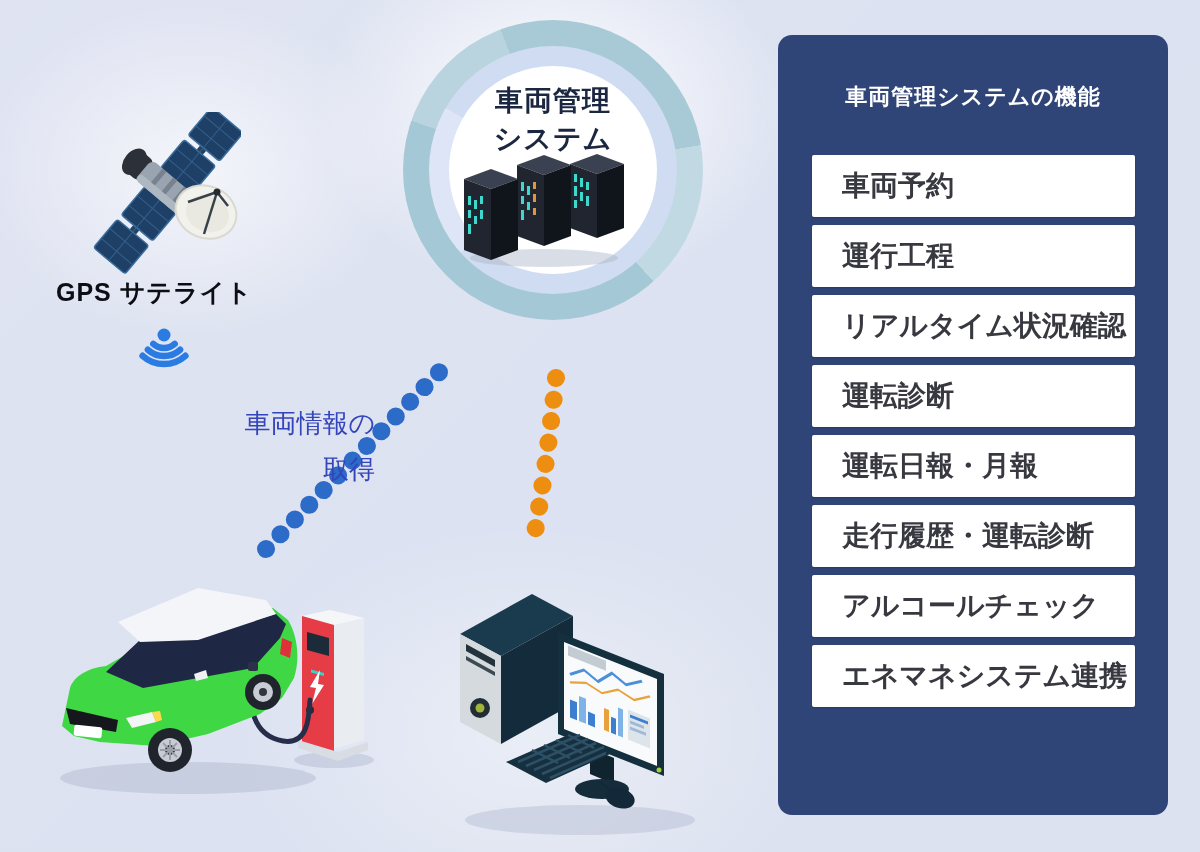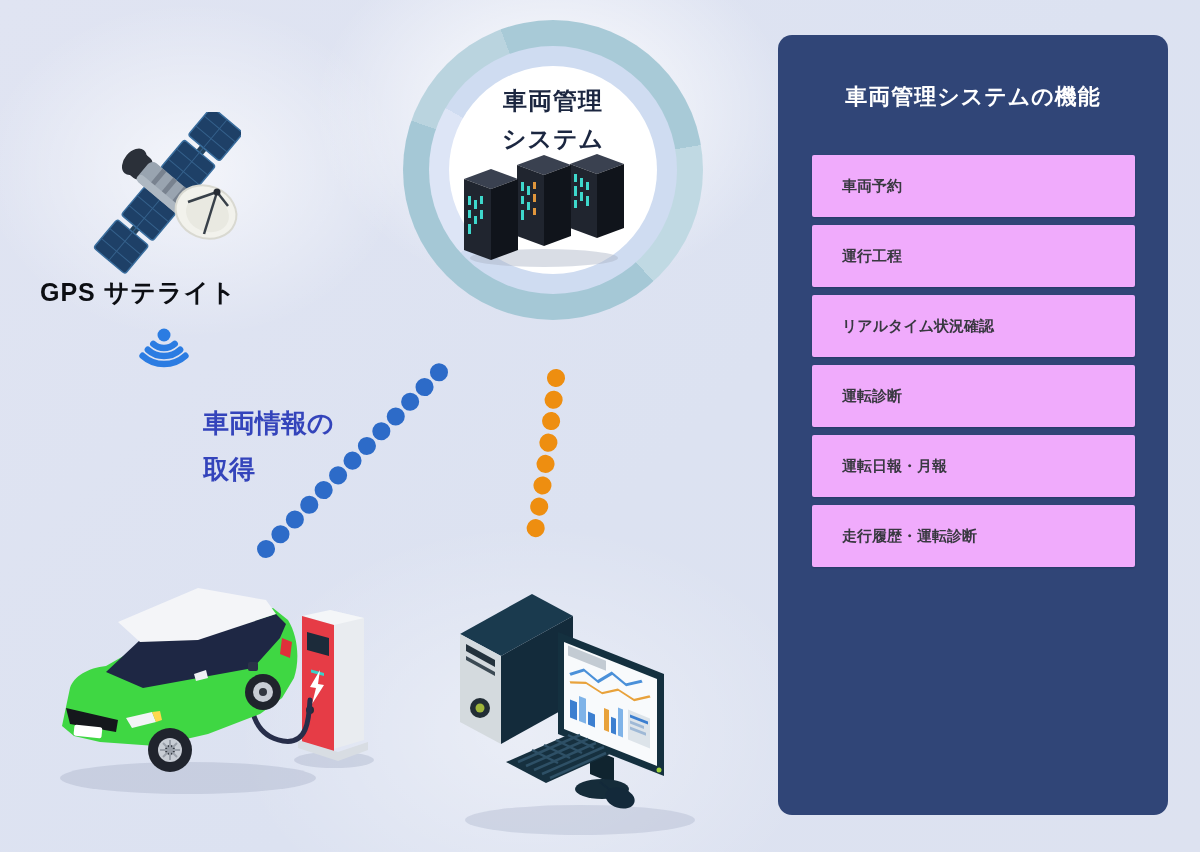--- a/index.html
+++ b/index.html
@@ -12,33 +12,33 @@
       radial-gradient(ellipse 420px 300px at 44% 86%, rgba(255,255,255,.40) 0%, rgba(255,255,255,0) 70%),
       linear-gradient(135deg,#e0e4f2 0%,#dce2f1 55%,#dde2f0 100%);
   }
   
   .hub{position:absolute;left:403px;top:20px;width:300px;height:300px;border-radius:50%;
     background:conic-gradient(from 210deg,#a5c8d6 0% 22%,#bad4df 22% 36%,#a8cad7 36% 64%,#c0d9e3 64% 80%,#a5c8d6 80% 100%);}
   .hub-ring2{position:absolute;left:26px;top:26px;right:26px;bottom:26px;border-radius:50%;
     background:conic-gradient(from 30deg,#cfdcf1 0% 55%,#dde5f6 55% 75%,#cfdcf1 75% 100%);}
   .hub-inner{position:absolute;left:46px;top:46px;right:46px;bottom:46px;border-radius:50%;background:#ffffff;}
   .hub-title{position:absolute;left:0;top:62px;width:100%;text-align:center;
-    font-size:24px;font-weight:bold;color:#1b2640;line-height:38px;letter-spacing:1px;}
-  
-  .gps-label{position:absolute;left:40px;top:276px;width:220px;font-size:25px;font-weight:bold;color:#0c0e13;letter-spacing:1px;}
-  .link-label{position:absolute;font-weight:bold;color:#3444bb;text-align:left;}
+    font-size:28px;font-weight:bold;color:#1b2640;line-height:38px;letter-spacing:1px;}
+  
+  .gps-label{position:absolute;left:56px;top:276px;width:220px;font-size:25px;font-weight:bold;color:#0c0e13;letter-spacing:1px;}
+  .link-label{position:absolute;font-weight:normal;color:#3444bb;text-align:right;}
   .link-label.info{left:203px;top:400px;width:172px;font-size:26px;line-height:46px;}
   .link-label.ctrl{left:554px;top:440px;width:112px;font-size:26px;line-height:38px;}
   
   .panel{position:absolute;left:778px;top:35px;width:390px;height:780px;background:#304577;border-radius:14px;}
   .panel-title{position:absolute;top:47px;left:0;width:100%;text-align:center;color:#ffffff;
     font-size:22px;font-weight:bold;letter-spacing:1px;}
   .feature-list{position:absolute;top:120px;left:34px;width:323px;}
-  .feature-row{height:62px;margin-bottom:8px;background:#f0abfc;border-radius:2px;
-    font-size:15px;font-weight:bold;color:#383840;line-height:62px;padding-left:30px;box-sizing:border-box;
+  .feature-row{height:62px;margin-bottom:8px;background:#ffffff;border-radius:2px;
+    font-size:28px;font-weight:bold;color:#383840;line-height:62px;padding-left:30px;box-sizing:border-box;
     box-shadow:0 1px 2px rgba(10,20,50,.25);}
   
   .abs{position:absolute;}
   svg{display:block;}
 </style>
 </head>
 <body>
 
 <div id="canvas">
 
@@ -267,18 +267,20 @@
         <div class="feature-row">運行工程</div>
 
         <div class="feature-row">リアルタイム状況確認</div>
 
         <div class="feature-row">運転診断</div>
 
         <div class="feature-row">運転日報・月報</div>
 
         <div class="feature-row">走行履歴・運転診断</div>
 
-
-
+        <div class="feature-row">アルコールチェック</div>
+
+
+        <div class="feature-row">エネマネシステム連携</div>
       </div>
   </div>
 
 </div>
 
 </body></html>

